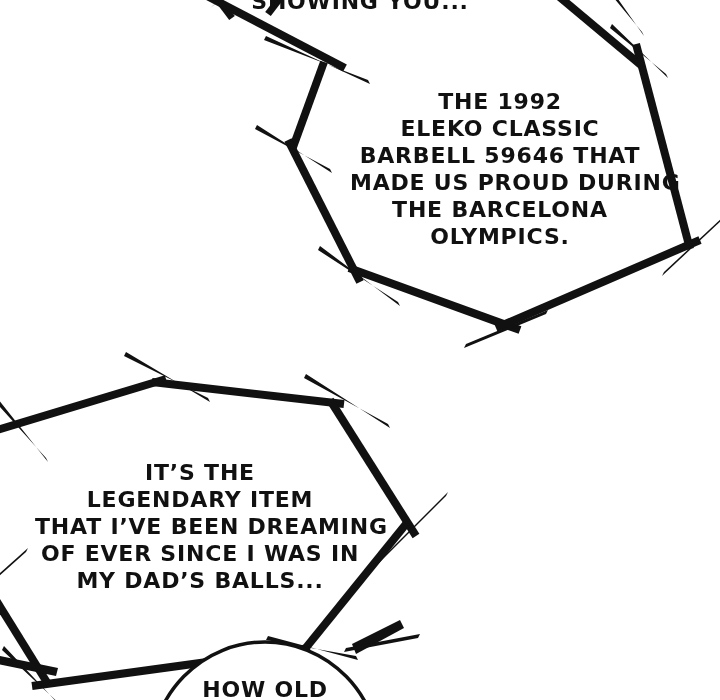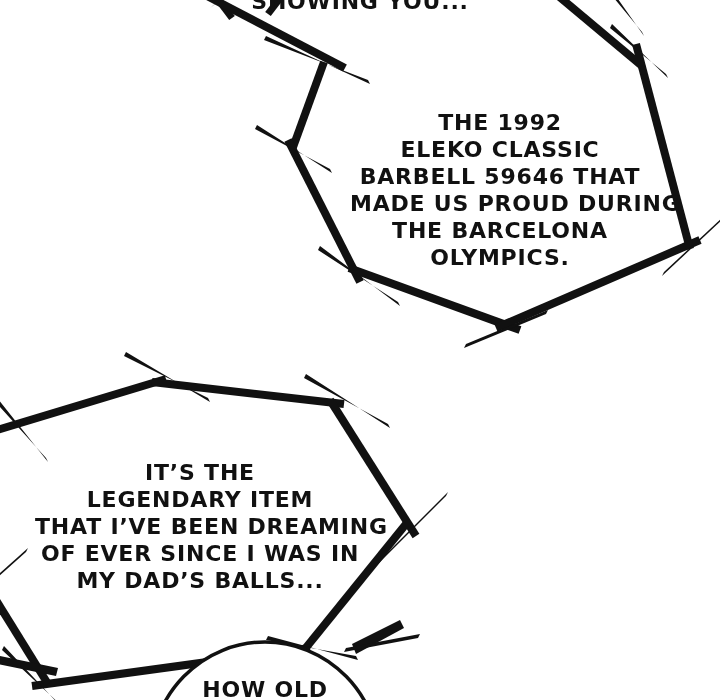--- a/index.html
+++ b/index.html
@@ -38,21 +38,20 @@
   #text-top-cut {
     left: 0; right: 0;
     top: -12px;
     font-size: 22px;
     line-height: 27px;
   }
   #text-bubble-1 {
     left: 350px;
     width: 300px;
     top: 88px;
-    margin-top: 21px;
   }
   #text-bubble-2 {
     left: 35px;
     width: 330px;
     top: 459px;
   }
   #text-bubble-3 {
     left: 150px;
     width: 230px;
     top: 676px;

